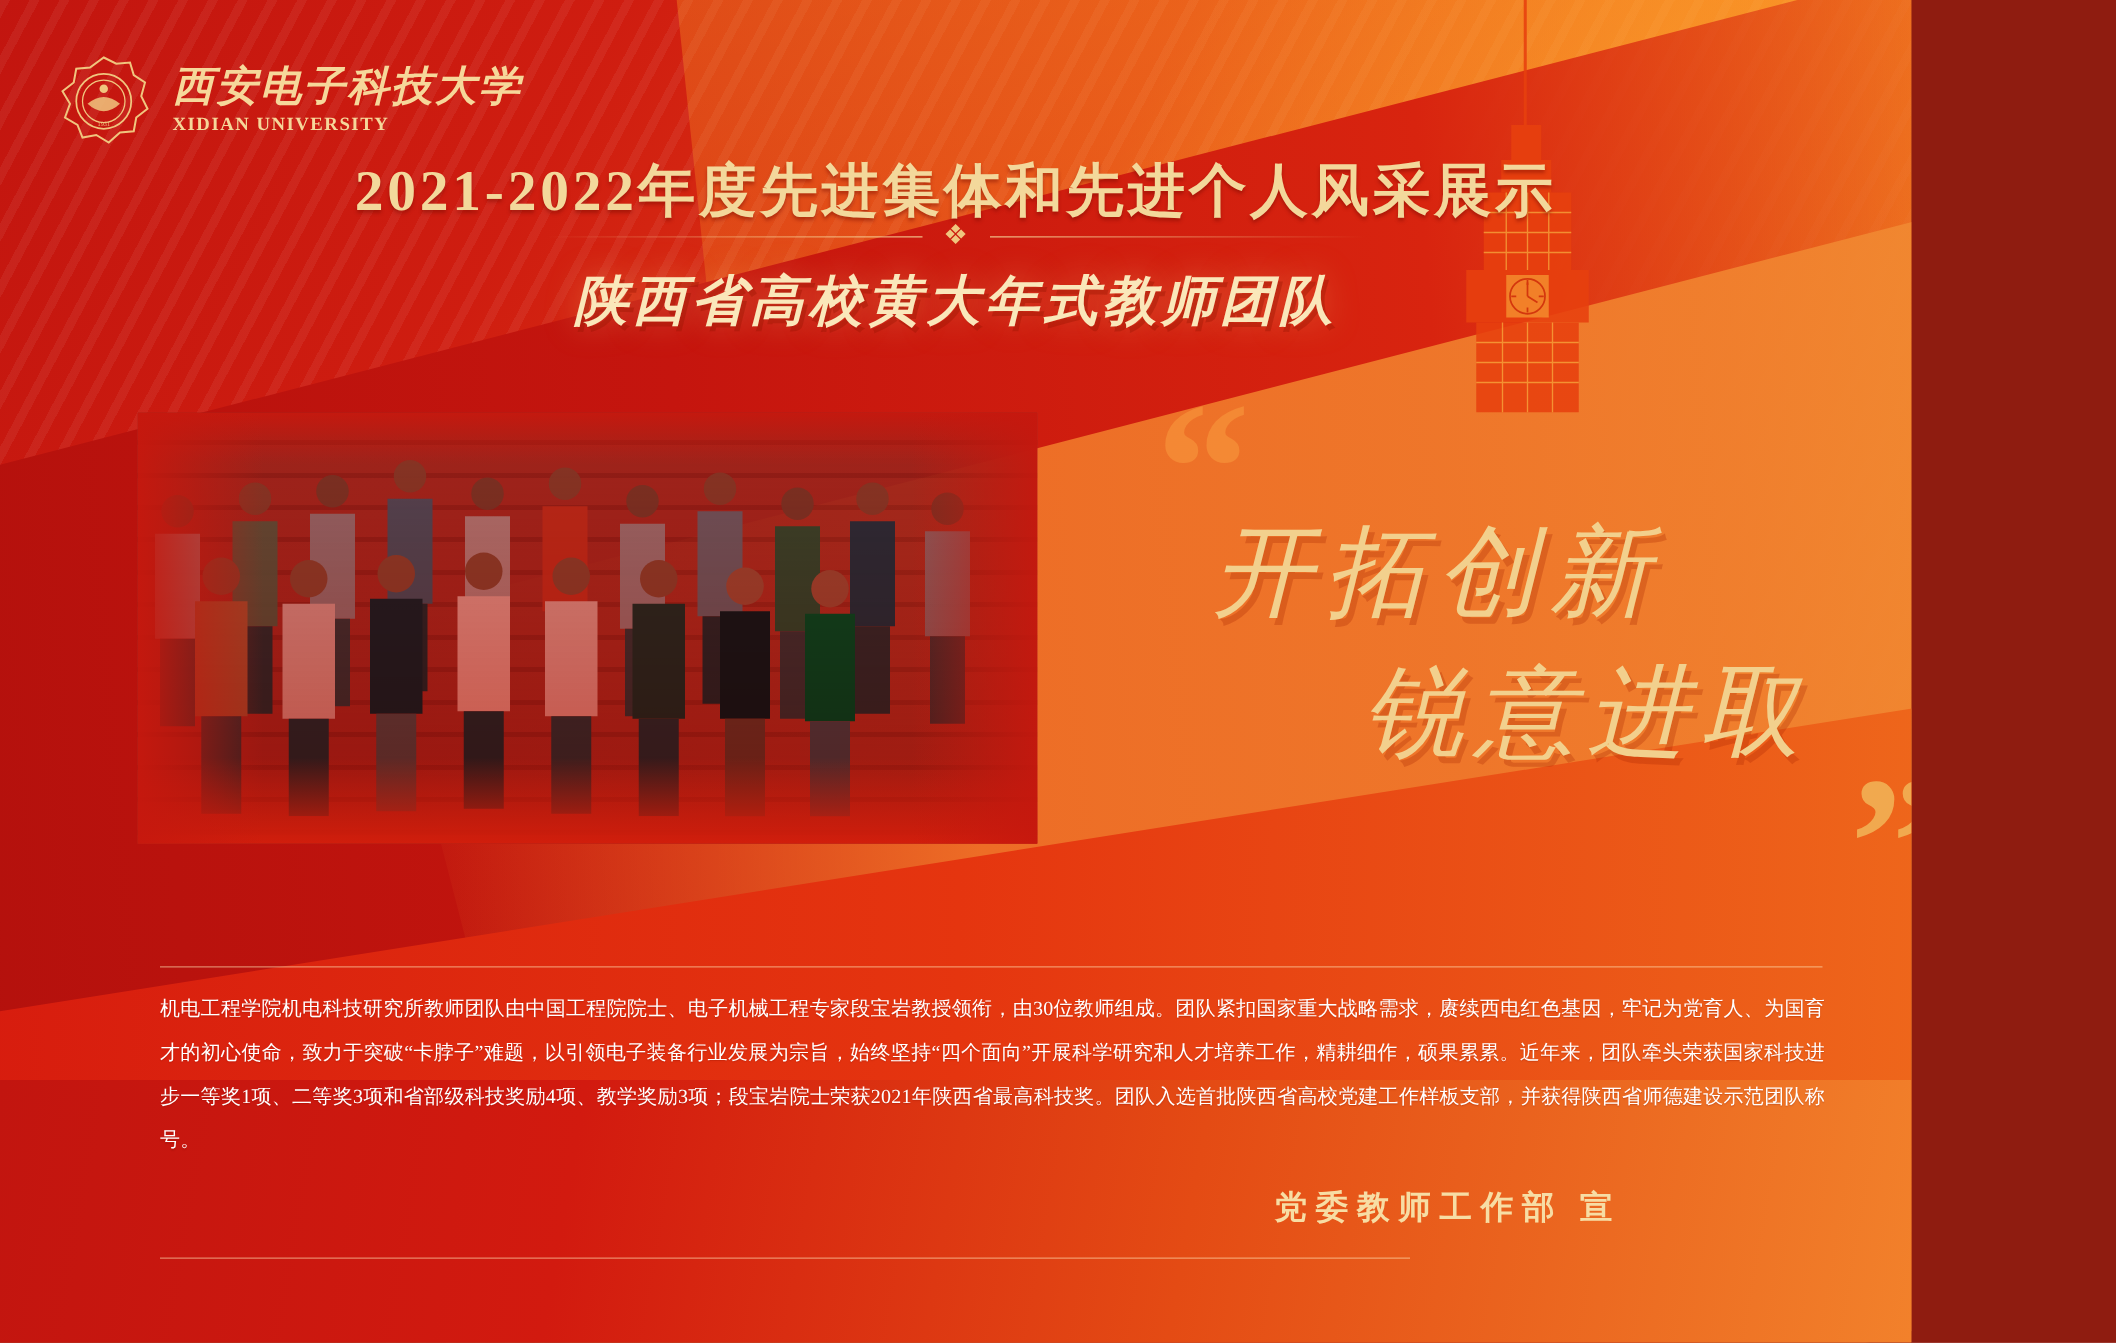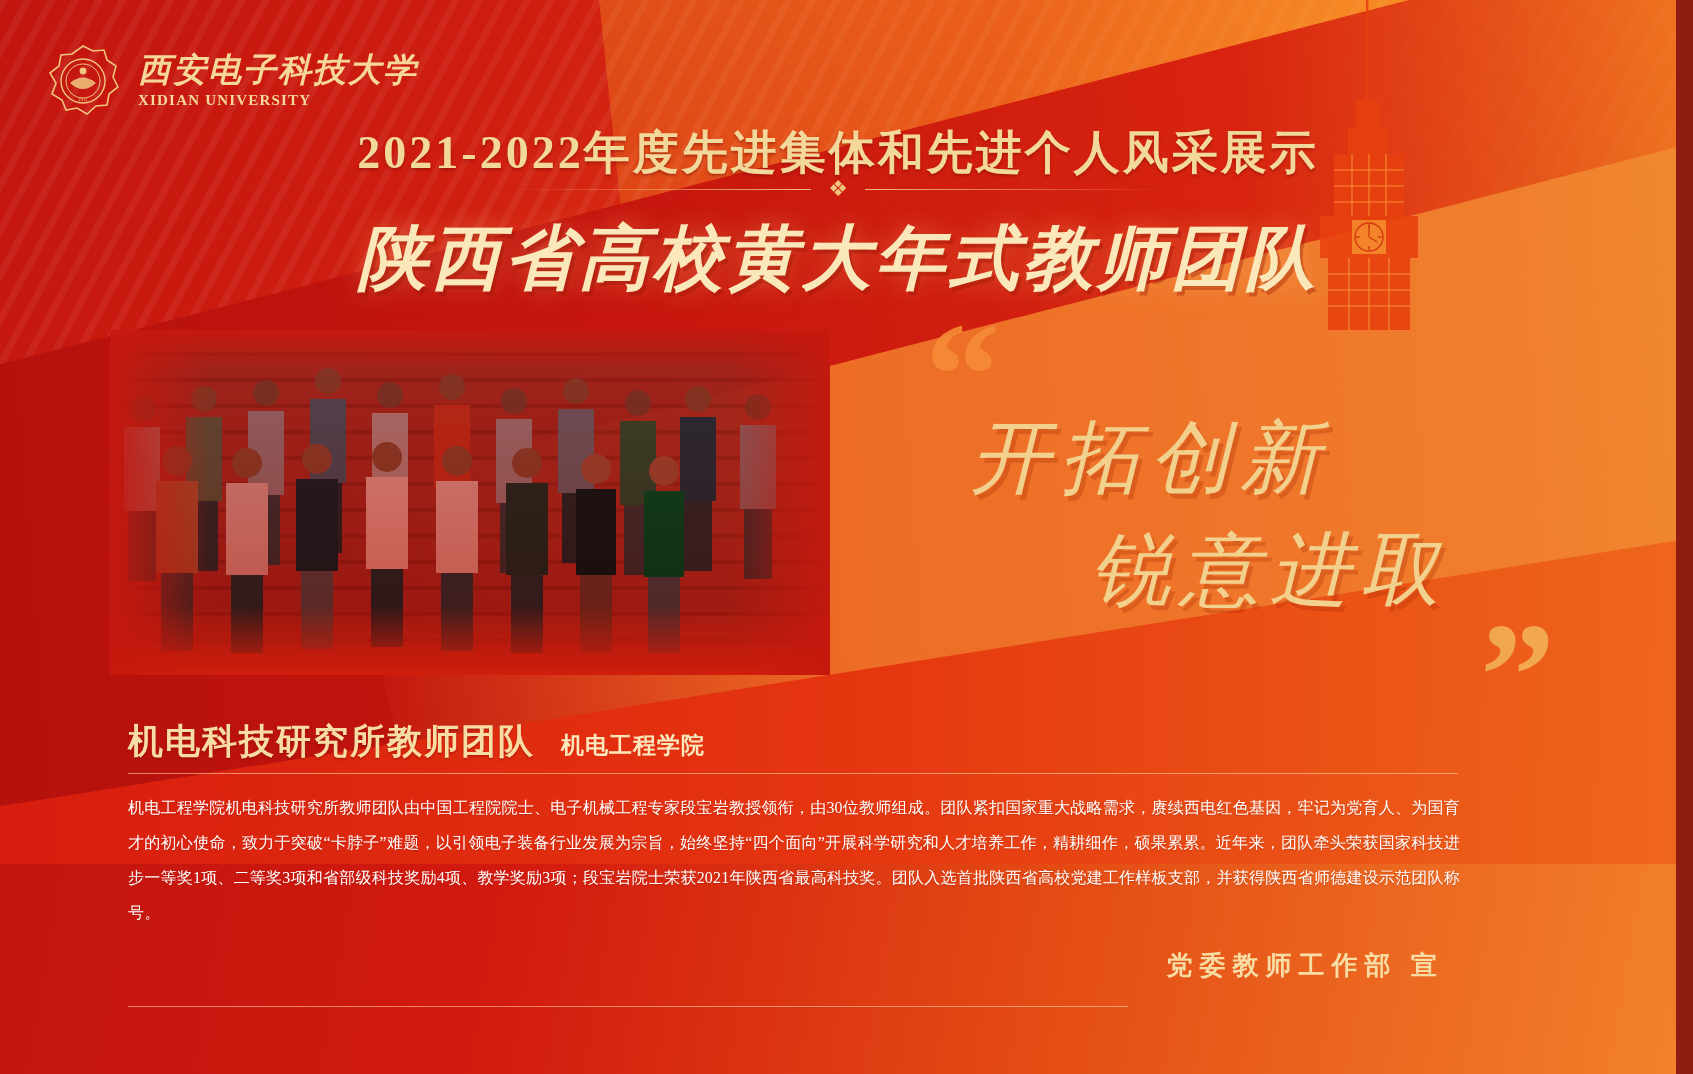--- a/index.html
+++ b/index.html
@@ -1,18 +1,18 @@
 <!DOCTYPE html>
 <html><head>
 <meta charset="utf-8">
 <style>
   html,body{margin:0;padding:0;background:#8f1c10;}
   *{box-sizing:border-box;}
   .poster{
-    position:relative;width:1676px;height:1074px;overflow:hidden;
+    position:relative;width:1529px;height:1074px;overflow:hidden;
     font-family:"Liberation Sans","DejaVu Sans",sans-serif;
     background:
       linear-gradient(118deg,#c2150f 0%,#cf1d10 24%,#e03a14 46%,#ef6a1c 66%,#f79a2a 84%,#f8ae3c 100%);
   }
   
   .hatch{
     position:absolute;inset:0;
     background:repeating-linear-gradient(118deg,
       rgba(255,255,255,0.055) 0px,rgba(255,255,255,0.055) 7px,
       rgba(255,255,255,0) 7px,rgba(255,255,255,0) 21px);
@@ -80,21 +80,21 @@
   }
   .dline{width:300px;height:1px;background:linear-gradient(90deg,rgba(246,215,154,0),rgba(246,215,154,.85));}
   .dline.r{background:linear-gradient(90deg,rgba(246,215,154,.85),rgba(246,215,154,0));}
   .ornament{
     width:26px;height:26px;color:#f0c57e;font-size:22px;line-height:26px;text-align:center;
     font-family:"DejaVu Sans",sans-serif;
   }
   .title-sub{
     position:absolute;left:0;right:0;top:212px;text-align:center;
     font-family:"Liberation Sans","DejaVu Sans",sans-serif;
-    font-size:70px;font-weight:700;font-style:italic;letter-spacing:4px;
+    font-size:43px;font-weight:700;font-style:italic;letter-spacing:4px;
     color:#fae7ba;
     text-shadow:3px 4px 0 rgba(150,20,0,.35), 0 0 26px rgba(255,210,130,.35);
     white-space:nowrap;
   }
 
   
   .tower{position:absolute;right:232px;top:0px;width:150px;height:330px;opacity:.95;}
 
   
   .photo{
@@ -346,24 +346,20 @@
   </div>
 
   <div class="qmark open">“</div>
   <div class="qmark close">”</div>
 
   <div class="callig">
     <div class="l1">开拓创新</div>
     <div class="l2">锐意进取</div>
   </div>
 
-  <div class="team-row">
-    <span class="team-name">机电科技研究所教师团队</span>
-    <span class="team-college">机电工程学院</span>
-  </div>
   <div class="rule"></div>
 
   <div class="body-text">机电工程学院机电科技研究所教师团队由中国工程院院士、电子机械工程专家段宝岩教授领衔，由30位教师组成。团队紧扣国家重大战略需求，赓续西电红色基因，牢记为党育人、为国育才的初心使命，致力于突破“卡脖子”难题，以引领电子装备行业发展为宗旨，始终坚持“四个面向”开展科学研究和人才培养工作，精耕细作，硕果累累。近年来，团队牵头荣获国家科技进步一等奖1项、二等奖3项和省部级科技奖励4项、教学奖励3项；段宝岩院士荣获2021年陕西省最高科技奖。团队入选首批陕西省高校党建工作样板支部，并获得陕西省师德建设示范团队称号。</div>
 
   <div class="foot-rule"></div>
   <div class="footer">党委教师工作部  宣</div>
 
 </div>
 
 </body></html>

